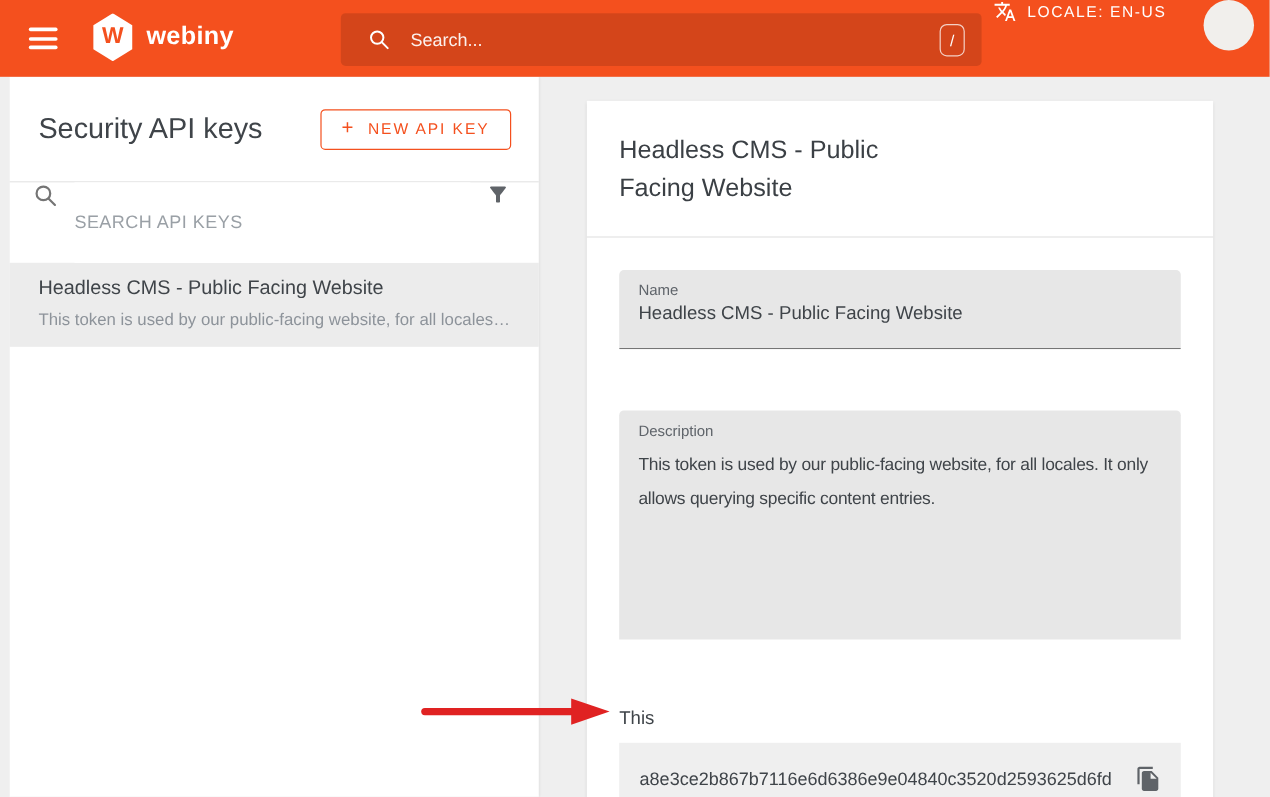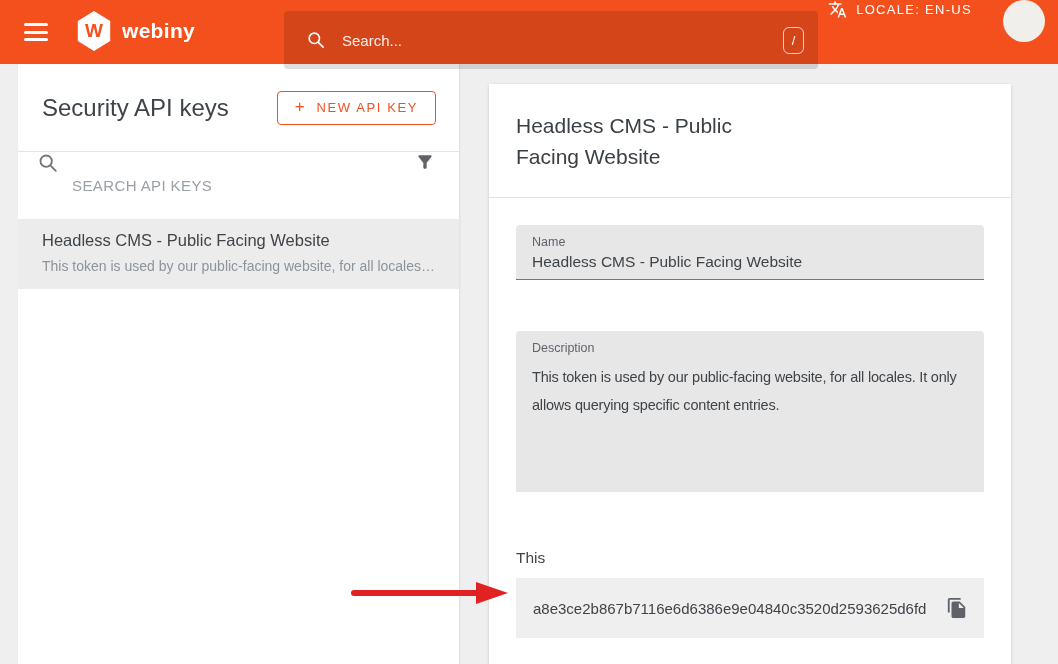--- a/index.html
+++ b/index.html
@@ -13,40 +13,40 @@
                display:flex; flex-direction:column; justify-content:space-between;
                padding:2px 0; cursor:pointer; }
   .hamburger span { display:block; height:3px; width:24px; background:#fff; border-radius:2px; }
   .logo { position:absolute; left:76px; top:11px; display:flex; align-items:center; gap:10px; cursor:pointer; }
   .hexagon { width:36px; height:40px; background:#fff;
              clip-path:polygon(50% 0%, 95% 25%, 95% 75%, 50% 100%, 5% 75%, 5% 25%);
              display:flex; align-items:center; justify-content:center; }
   .hexagon b { color:#f4501e; font-size:19px; font-weight:700; }
   .logo-text { color:#fff; font-size:21px; font-weight:700; letter-spacing:0.3px;text-align:right; }
 
-  .searchbar { position:absolute; left:284px; top:11px; width:534px; height:58px;
+  .searchbar { position:absolute; left:284px; top:11px; width:534px; height:44px;
                background:rgba(0,0,0,0.13); border-radius:4px;
                display:flex; align-items:center; padding:0 10px; }
   .searchbar .mag { margin:0 16px 0 12px; flex:0 0 auto; }
   .searchbar input { flex:1; background:transparent; border:none; outline:none;
                      color:#fff; font-size:15px; font-family:inherit; }
   .searchbar input::placeholder { color:rgba(255,255,255,0.92); }
   .slash-badge { width:21px; height:27px; border:1px solid rgba(255,255,255,0.75);
                  border-radius:6px; color:#fff; font-size:13px;
                  display:flex; align-items:center; justify-content:center; margin-right:4px; }
 
   .topbar-right { position:absolute; right:0; top:0; height:65px;
                   display:flex; align-items:flex-start; }
   .locale { display:flex; align-items:center; gap:9px; color:#fff; font-size:13px;
             letter-spacing:1.3px; cursor:pointer; margin-right:31px; }
   .avatar { width:42px; height:42px; border-radius:50%; background:#f1efec;
             margin-right:13px; cursor:pointer; }
 
   
-  .sidebar { position:absolute; left:18px; top:64px; width:441px; bottom:0;
+  .sidebar { position:absolute; left:8px; top:64px; width:441px; bottom:0;
              background:#fff; z-index:2; box-shadow:1px 0 2px rgba(0,0,0,0.07); }
   .sidebar-header { height:88px; border-bottom:1px solid #e5e5e5;
                     display:flex; align-items:center; justify-content:space-between;
                     padding:0 23px 0 24px; }
   .sidebar-title { font-size:24px; font-weight:400; color:#3f4449; }
   .new-key-btn { display:flex; align-items:center; gap:12px; height:34px;
                  padding:0 17px; background:#fff; border:1px solid #f4501e;
                  border-radius:4px; color:#f4501e; font-size:13px; letter-spacing:1.6px;
                  font-family:inherit; cursor:pointer; }
   .new-key-btn .plus { font-size:17px; letter-spacing:0; margin-top:-1px; }
@@ -65,26 +65,26 @@
 
   
   .content { position:absolute; left:441px; top:64px; right:0; bottom:0; background:#efefef; }
   .card { position:absolute; left:48px; top:20px; width:522px; bottom:-6px;
           background:#fff; box-shadow:0 1px 3px rgba(0,0,0,0.16); }
   .card-header { padding:26px 28px 25px 27px; border-bottom:1px solid #e3e3e3; }
   .card-title { font-size:21px; font-weight:400; color:#3b4045; line-height:31px;
                 max-width:250px; }
   .card-body { padding:27px; }
 
-  .field { background:#e7e7e7; border-radius:4px 4px 0 0; padding:10px 16px 2px; }
+  .field { background:#e7e7e7; border-radius:4px 4px 0 0; padding:10px 16px 13px; }
   .field-label { font-size:12.5px; color:#5f646a; display:block; }
   .field-input { width:100%; background:transparent; border:none; outline:none;
                  font-family:inherit; font-size:15.5px; color:#3f4449; padding:4px 0 6px; }
   .field-name { border-bottom:1px solid #757575; }
-  .field-desc { height:161px; margin-top:51px; }
+  .field-desc { height:191px; margin-top:51px; }
   .field-desc textarea { width:100%; height:118px; background:transparent; border:none;
                          outline:none; resize:none; font-family:inherit; font-size:14.5px;
                          letter-spacing:-0.2px; line-height:28px; color:#3f4449; margin-top:8px; }
 
   .token-label { margin-top:57px; font-size:15.5px; color:#3f4449; }
   .token-box { margin-top:11px; background:#efefef; height:60px;
                display:flex; align-items:center; padding:0 12px 0 17px; }
   .token-value { flex:1; font-size:15px; color:#3f4449; }
   .copy-btn { background:none; border:none; cursor:pointer; padding:4px; display:flex; }
 

